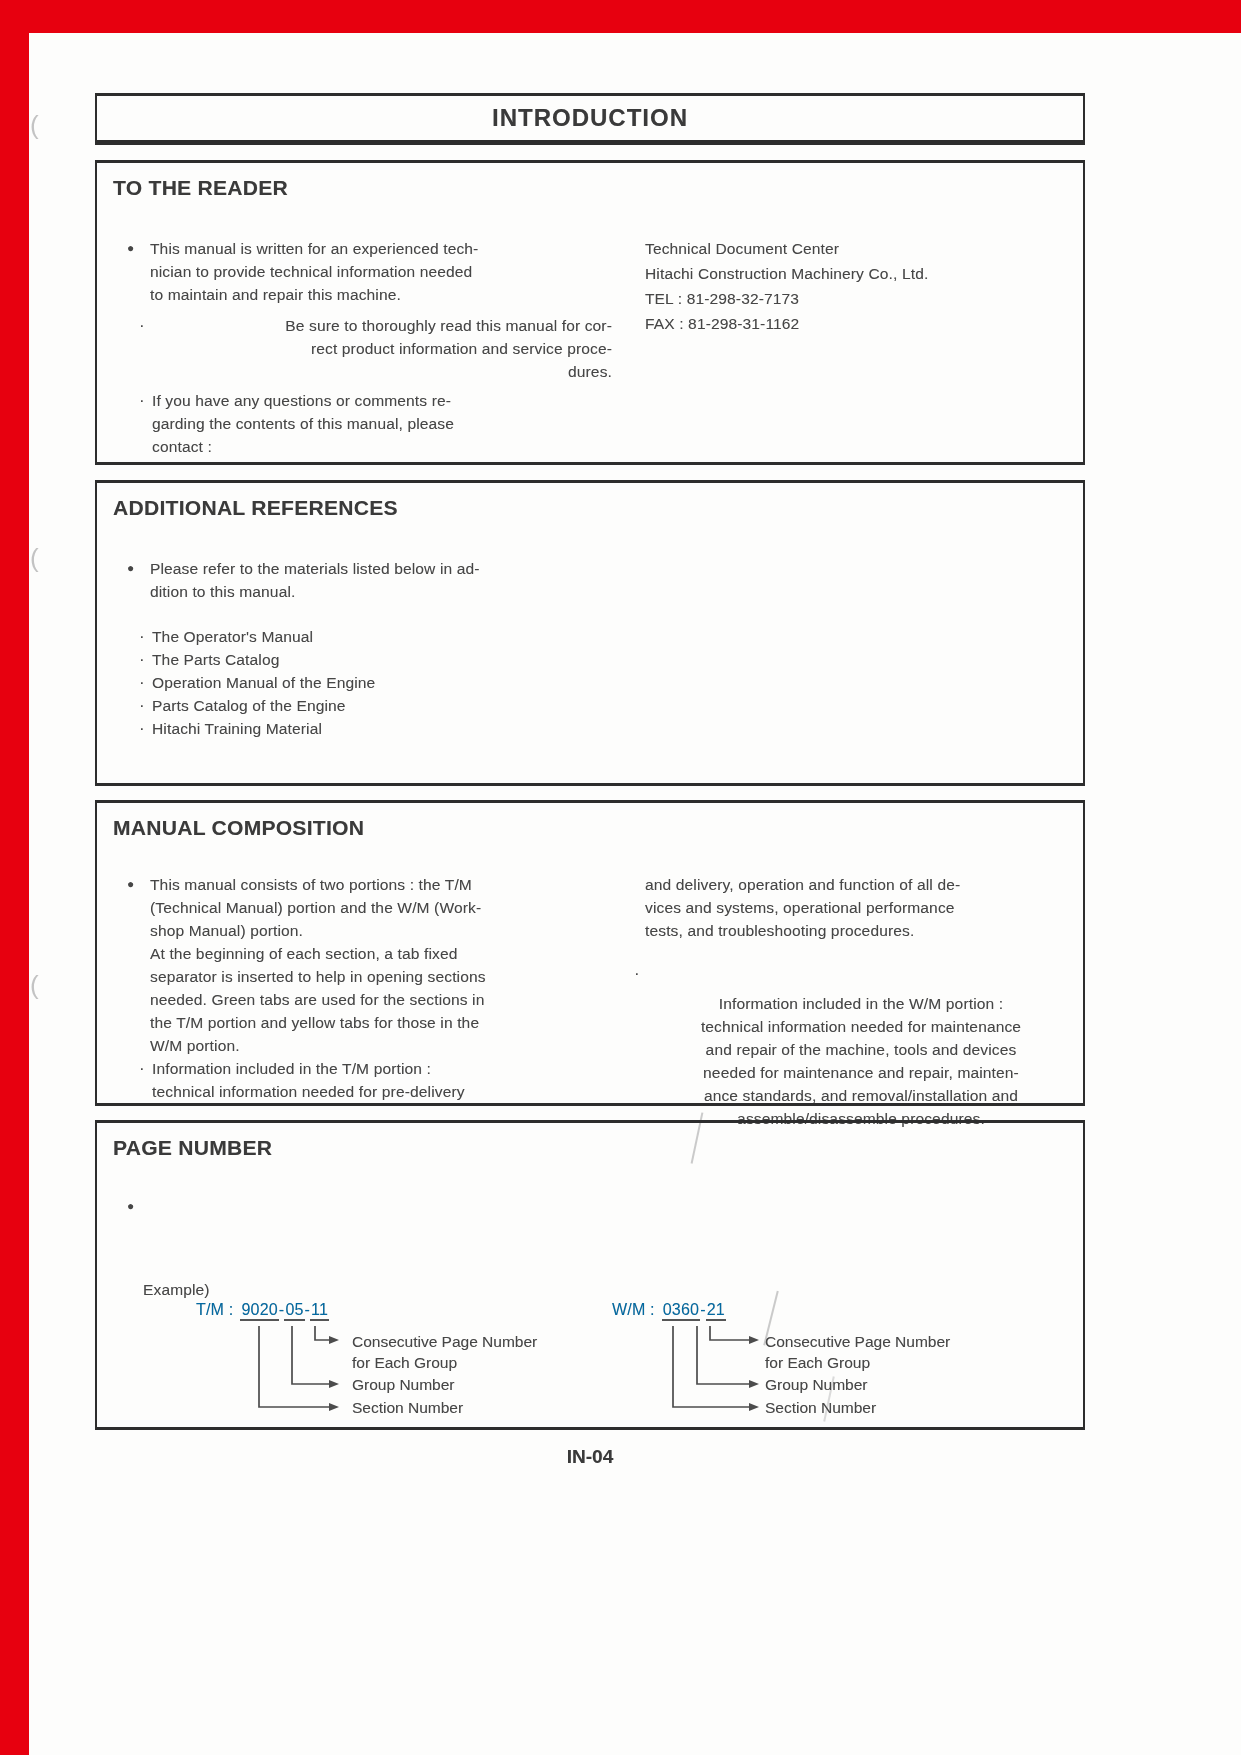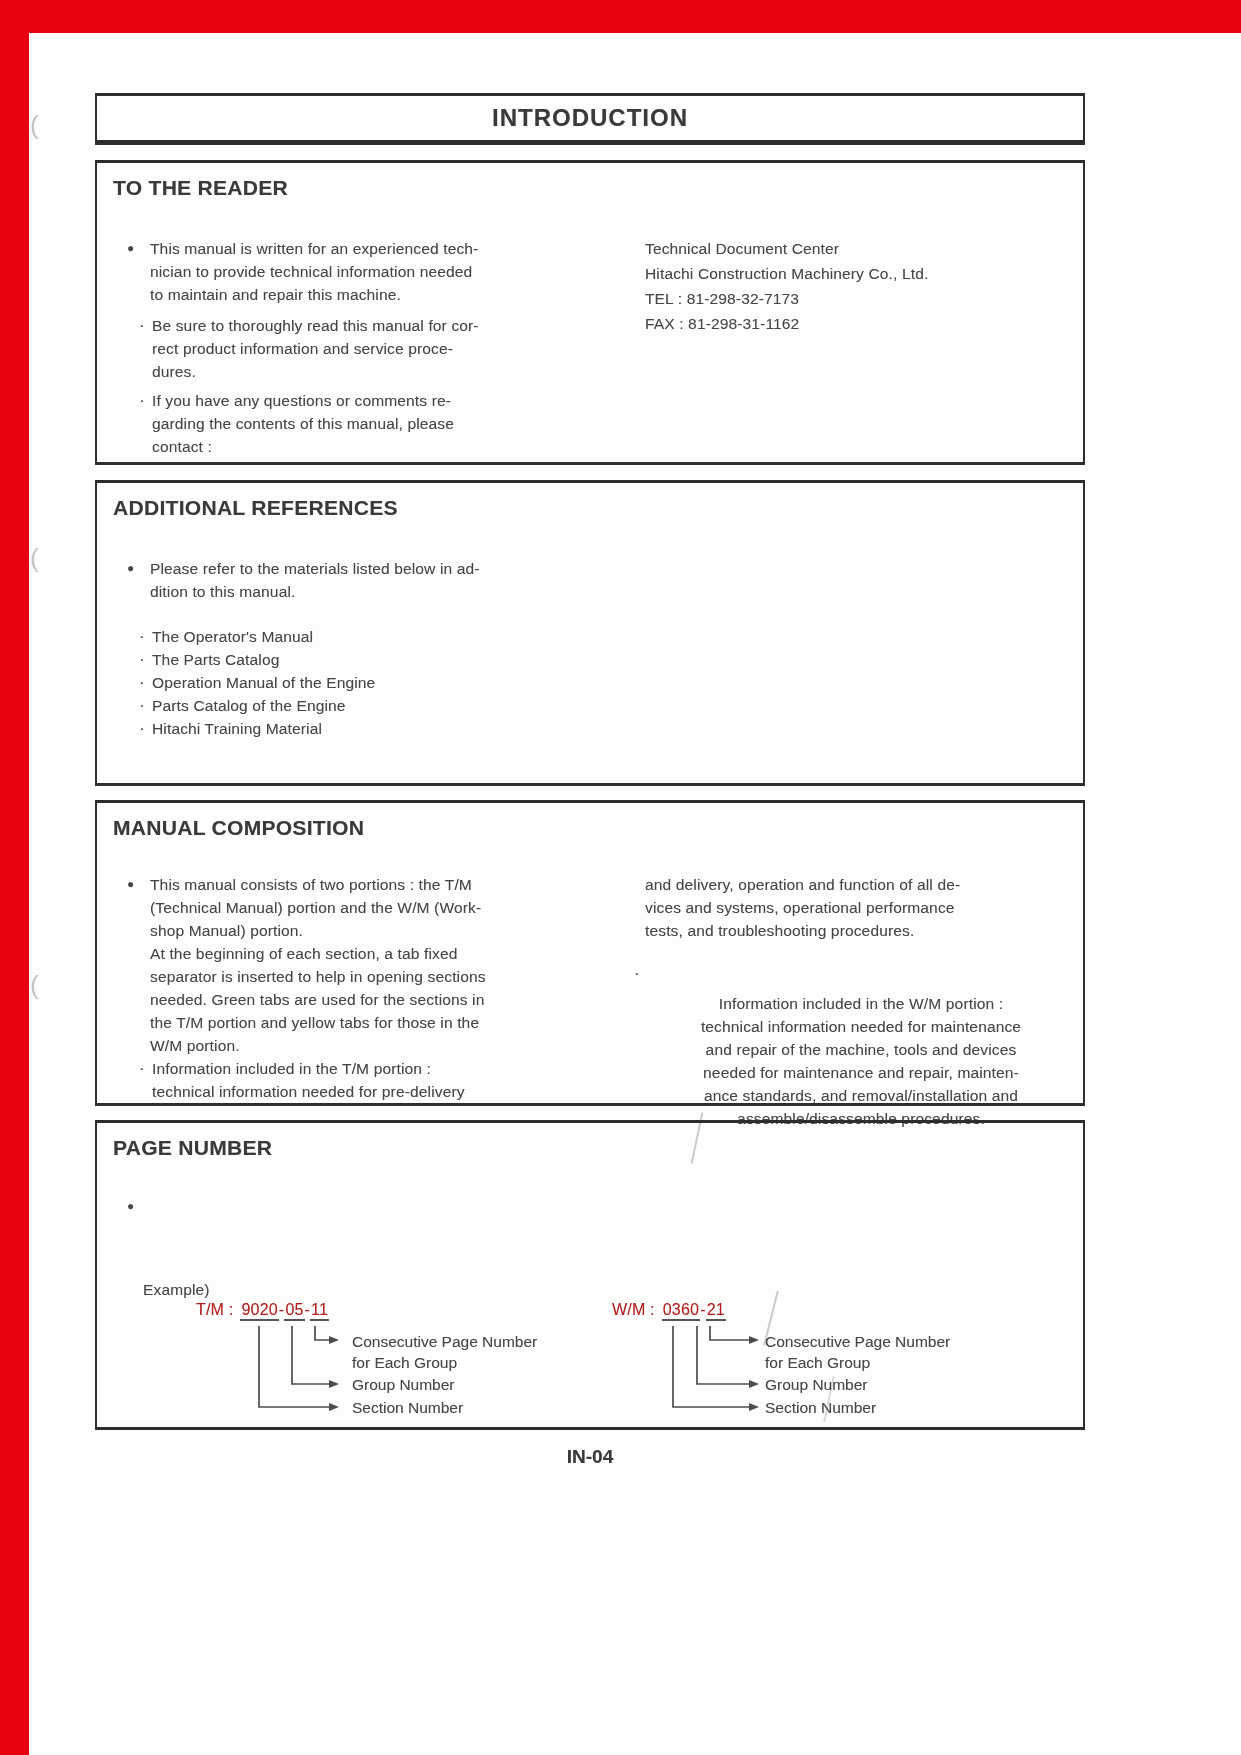--- a/index.html
+++ b/index.html
@@ -27,21 +27,21 @@
     text-shadow:0.3px 0.3px 0.4px rgba(90,90,90,0.45);
   }
   .txt {
     position:absolute; font-size:15.5px; line-height:23px; color:#464646;
     letter-spacing:0.15px; text-shadow:0.2px 0.2px 0.3px rgba(100,100,100,0.35);
   }
   .pre { white-space:pre-line; }
   .contact { line-height:25px; }
   .bullet { position:absolute; font-size:12px; line-height:23px; color:#464646; }
   .dot { position:absolute; font-size:17px; line-height:23px; color:#464646; }
-  .code { position:absolute; font-size:16px; color:#b91c1c; letter-spacing:0.2px;
+  .code { position:absolute; font-size:16px; color:#0369a1; letter-spacing:0.2px;
           text-shadow:0.2px 0.2px 0.3px rgba(100,100,100,0.35); }
   .code .pfx { margin-right:7px; }
   .code .seg { border-bottom:2px solid #555555; padding:0 1px 1px 1px; }
   .diagram-label { position:absolute; font-size:15.5px; line-height:21px; color:#464646;
                    text-shadow:0.2px 0.2px 0.3px rgba(100,100,100,0.35); }
   .connector { position:absolute; overflow:visible; }
   .connector path { stroke:#4c4c4c; stroke-width:1.7; fill:none; }
   .connector polygon { fill:#4c4c4c; }
   .footer-num {
     position:absolute; left:95px; width:990px; text-align:center;
@@ -69,21 +69,21 @@
     <div class="page-title">INTRODUCTION</div>
   </div>
 
   <div class="box" style="top:160px; height:305px;"></div>
   <div class="sec-heading" style="left:113px; top:176px;">TO THE READER</div>
   <div class="bullet" style="left:127px; top:237px;">●</div>
   <div class="txt pre" style="left:150px; top:237px; width:462px;">This manual is written for an experienced tech-
 nician to provide technical information needed
 to maintain and repair this machine.</div>
   <div class="dot" style="left:139px; top:314px;">·</div>
-  <div class="txt pre" style="left:152px; top:314px; width:460px;">Be sure to thoroughly read this manual for cor-
+  <div class="txt pre" style="left:152px; top:314px; width:460px;text-align:right;">Be sure to thoroughly read this manual for cor-
 rect product information and service proce-
 dures.</div>
   <div class="dot" style="left:139px; top:389px;">·</div>
   <div class="txt pre" style="left:152px; top:389px; width:460px;">If you have any questions or comments re-
 garding the contents of this manual, please
 contact :</div>
   <div class="txt pre contact" style="left:645px; top:236px; width:420px;">Technical Document Center
 Hitachi Construction Machinery Co., Ltd.
 TEL : 81-298-32-7173
 FAX : 81-298-31-1162</div>

